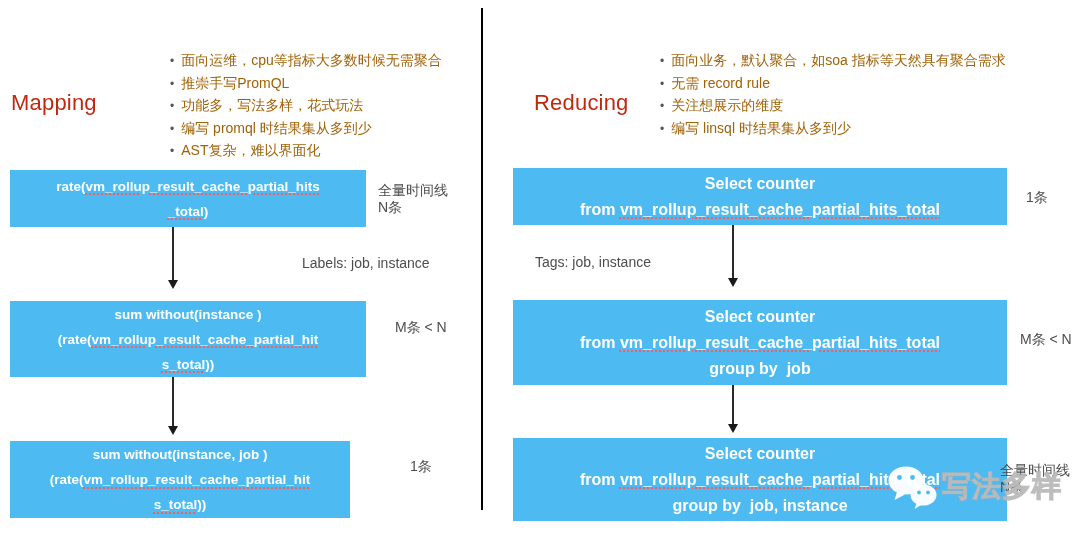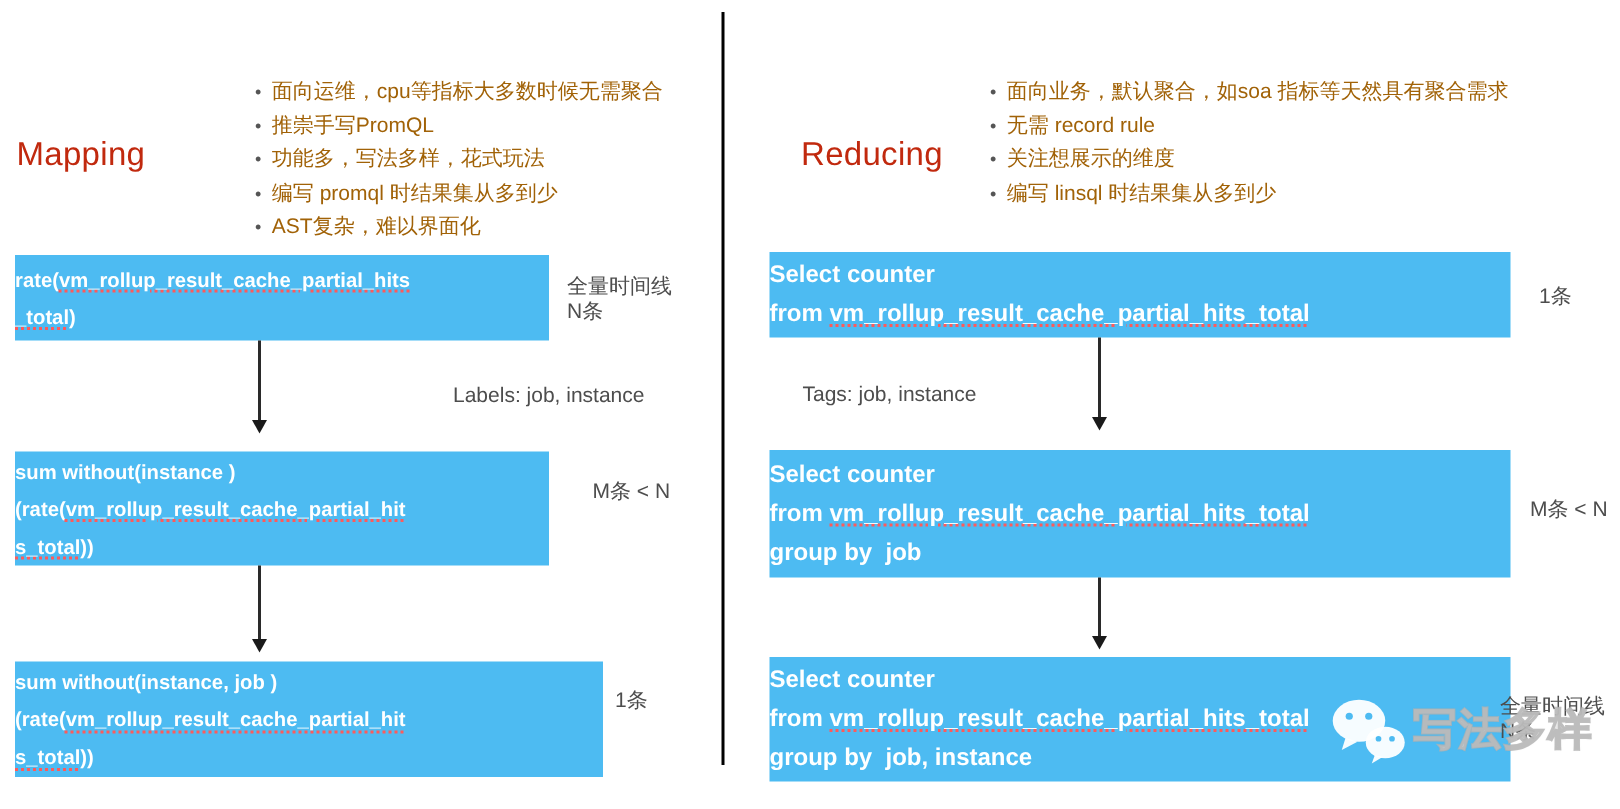--- a/index.html
+++ b/index.html
@@ -24,20 +24,21 @@
     content:"•";
     color:#555;
     margin-right:7px;
     font-size:12px;
   }
   .box{
     background:#4dbbf2;
     color:#ffffff;
     font-weight:bold;
     display:flex;align-items:center;justify-content:center;
+    text-align:center;
   }
   .box .t{
     white-space:pre-wrap;
     width:100%;
   }
   .box-left .t{font-size:13.5px;line-height:25px;}
   .box-right .t{font-size:16px;line-height:26px;}
   .sq{
     text-decoration-line:underline;
     text-decoration-style:dotted;
@@ -116,21 +117,21 @@
 
   <div class="abs box box-left" style="left:10px;top:301px;width:356px;height:76px;">
     <div class="t">sum without(instance )
 (rate(<span class="sq">vm_rollup_result_cache_partial_hit</span>
 <span class="sq">s_total</span>))</div>
   </div>
   <div class="abs lbl" style="left:395px;top:319px;">M条 &lt; N</div>
 
   <div class="arrow" style="left:172px;top:377px;height:54px;"></div>
 
-  <div class="abs box box-left" style="left:10px;top:441px;width:392px;height:77px;">
+  <div class="abs box box-left" style="left:10px;top:441px;width:340px;height:77px;">
     <div class="t">sum without(instance, job )
 (rate(<span class="sq">vm_rollup_result_cache_partial_hit</span>
 <span class="sq">s_total</span>))</div>
   </div>
   <div class="abs lbl" style="left:410px;top:458px;">1条</div>
 
   <div class="abs title" style="left:534px;top:90px;">Reducing</div>
 
   <ul class="bullets abs" style="left:660px;top:50px;width:420px;">
     <li>面向业务，默认聚合，如soa 指标等天然具有聚合需求</li>

